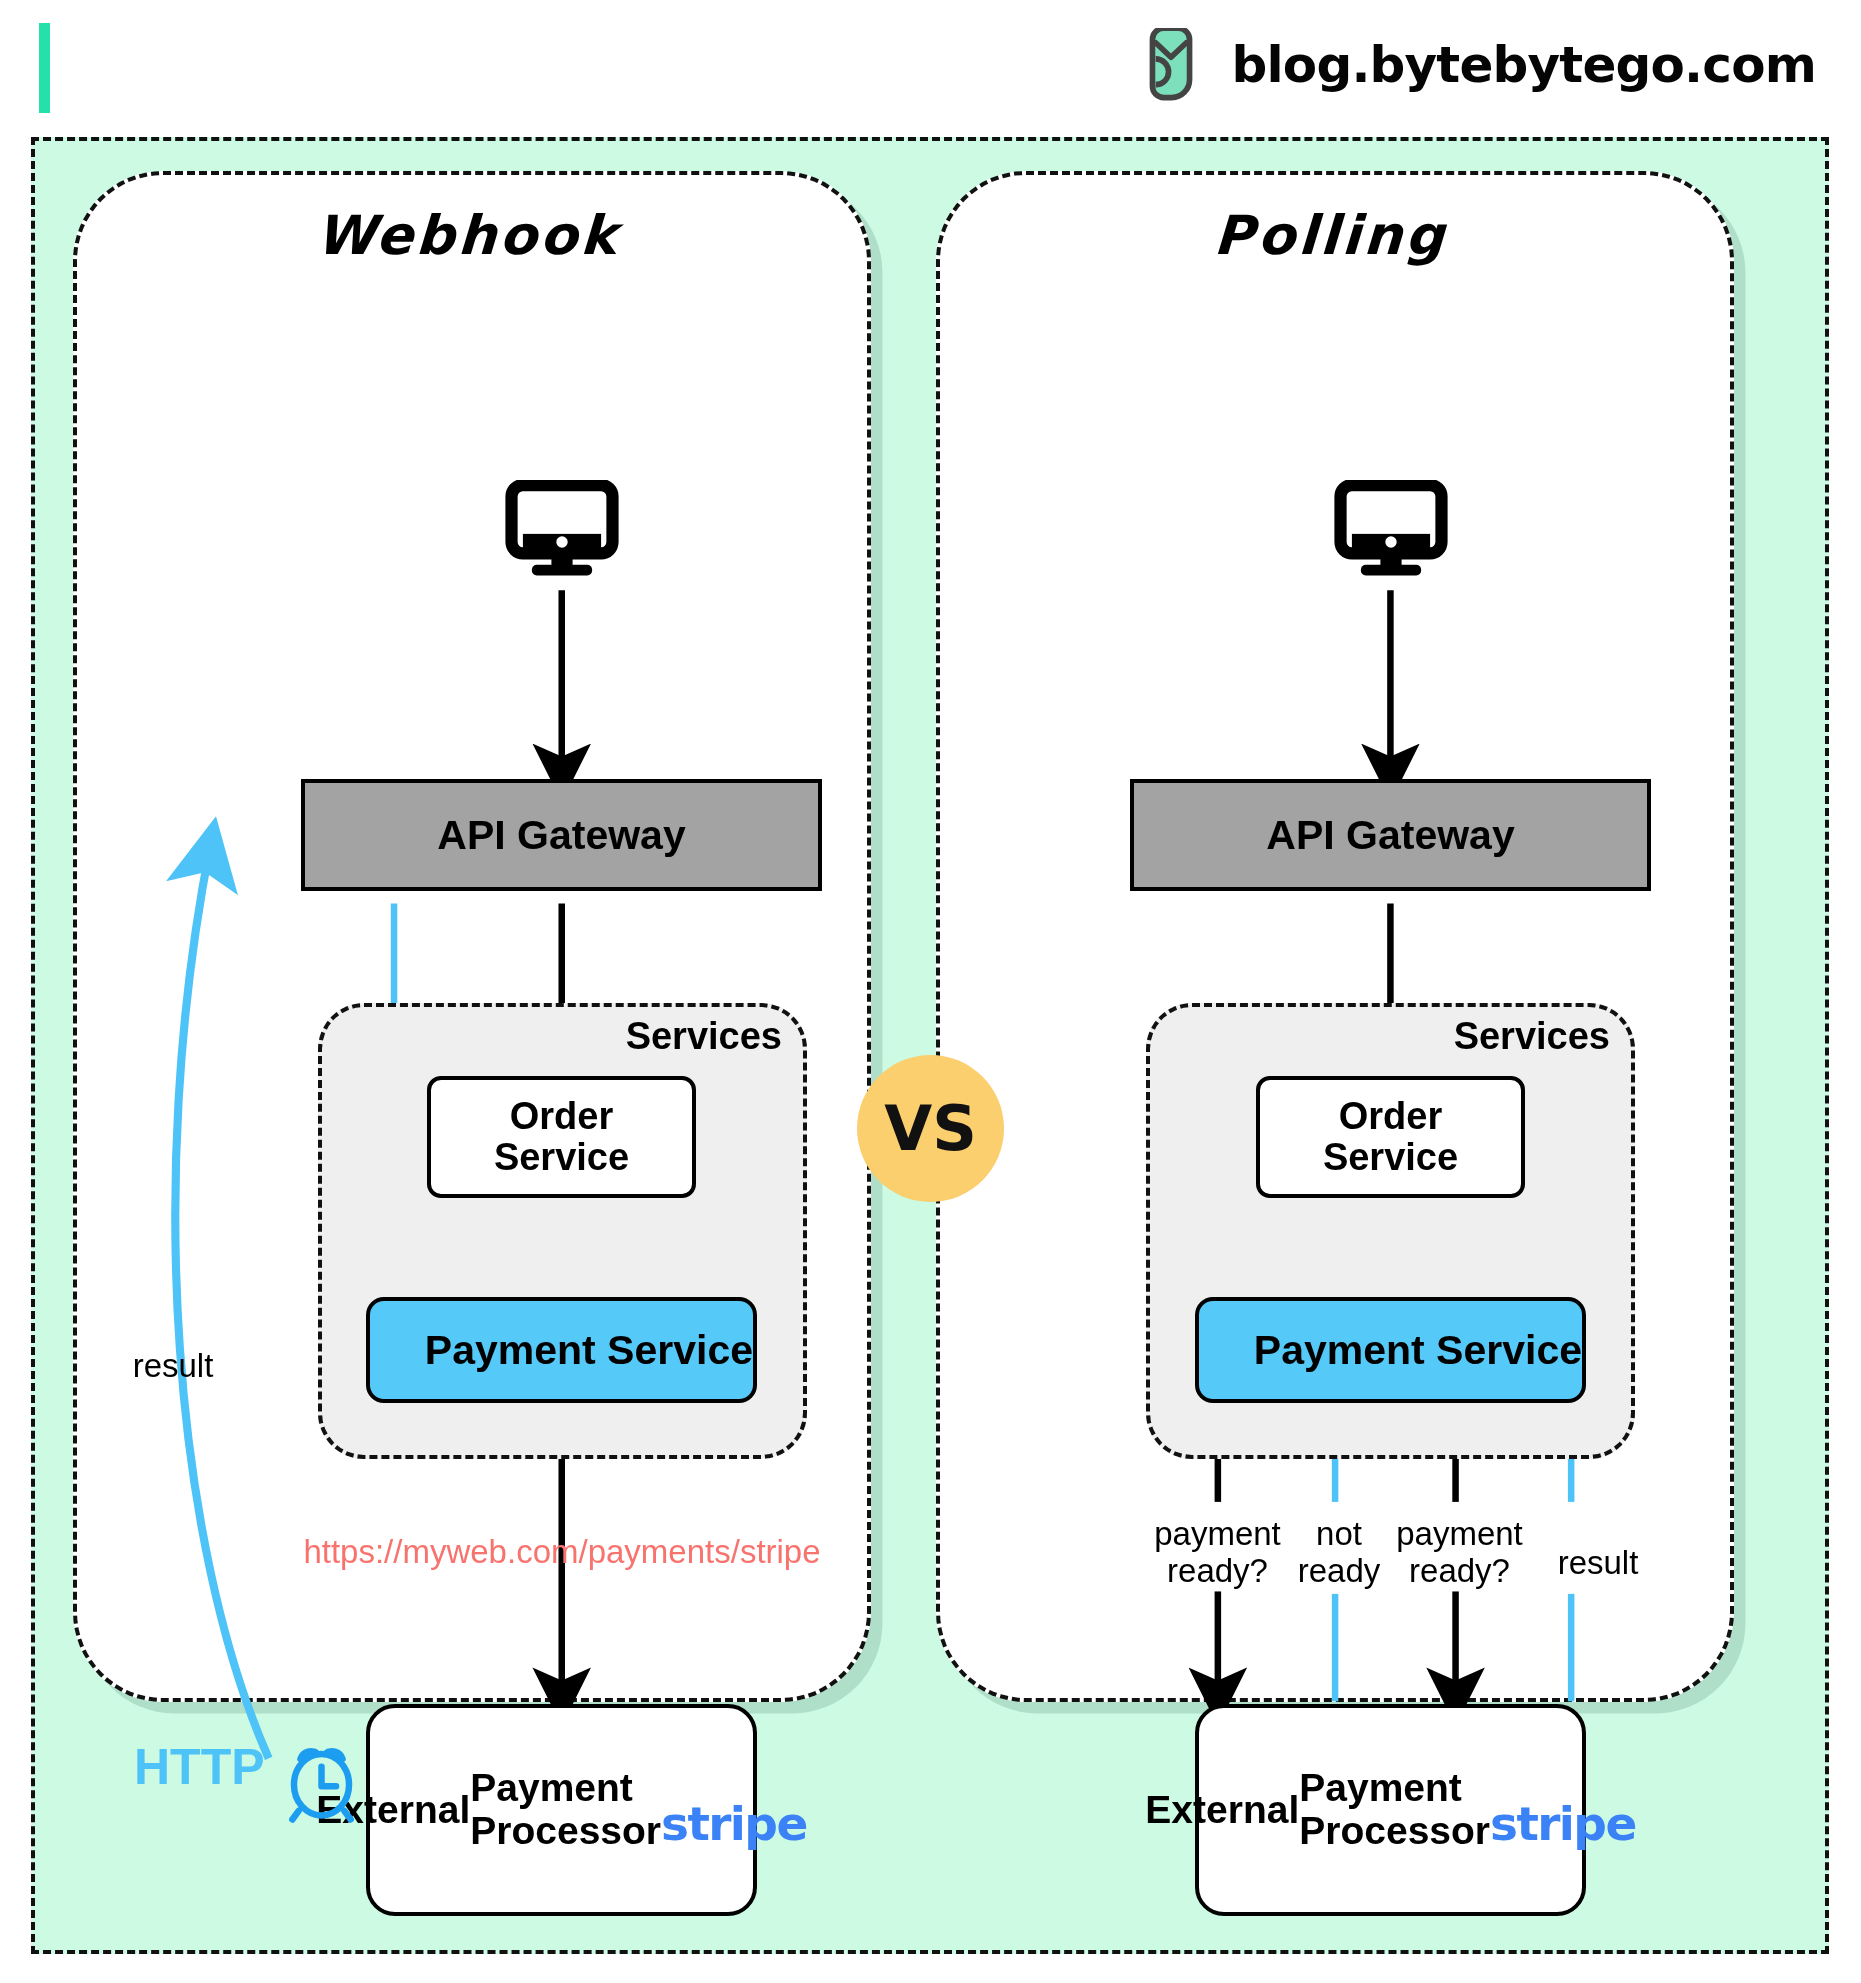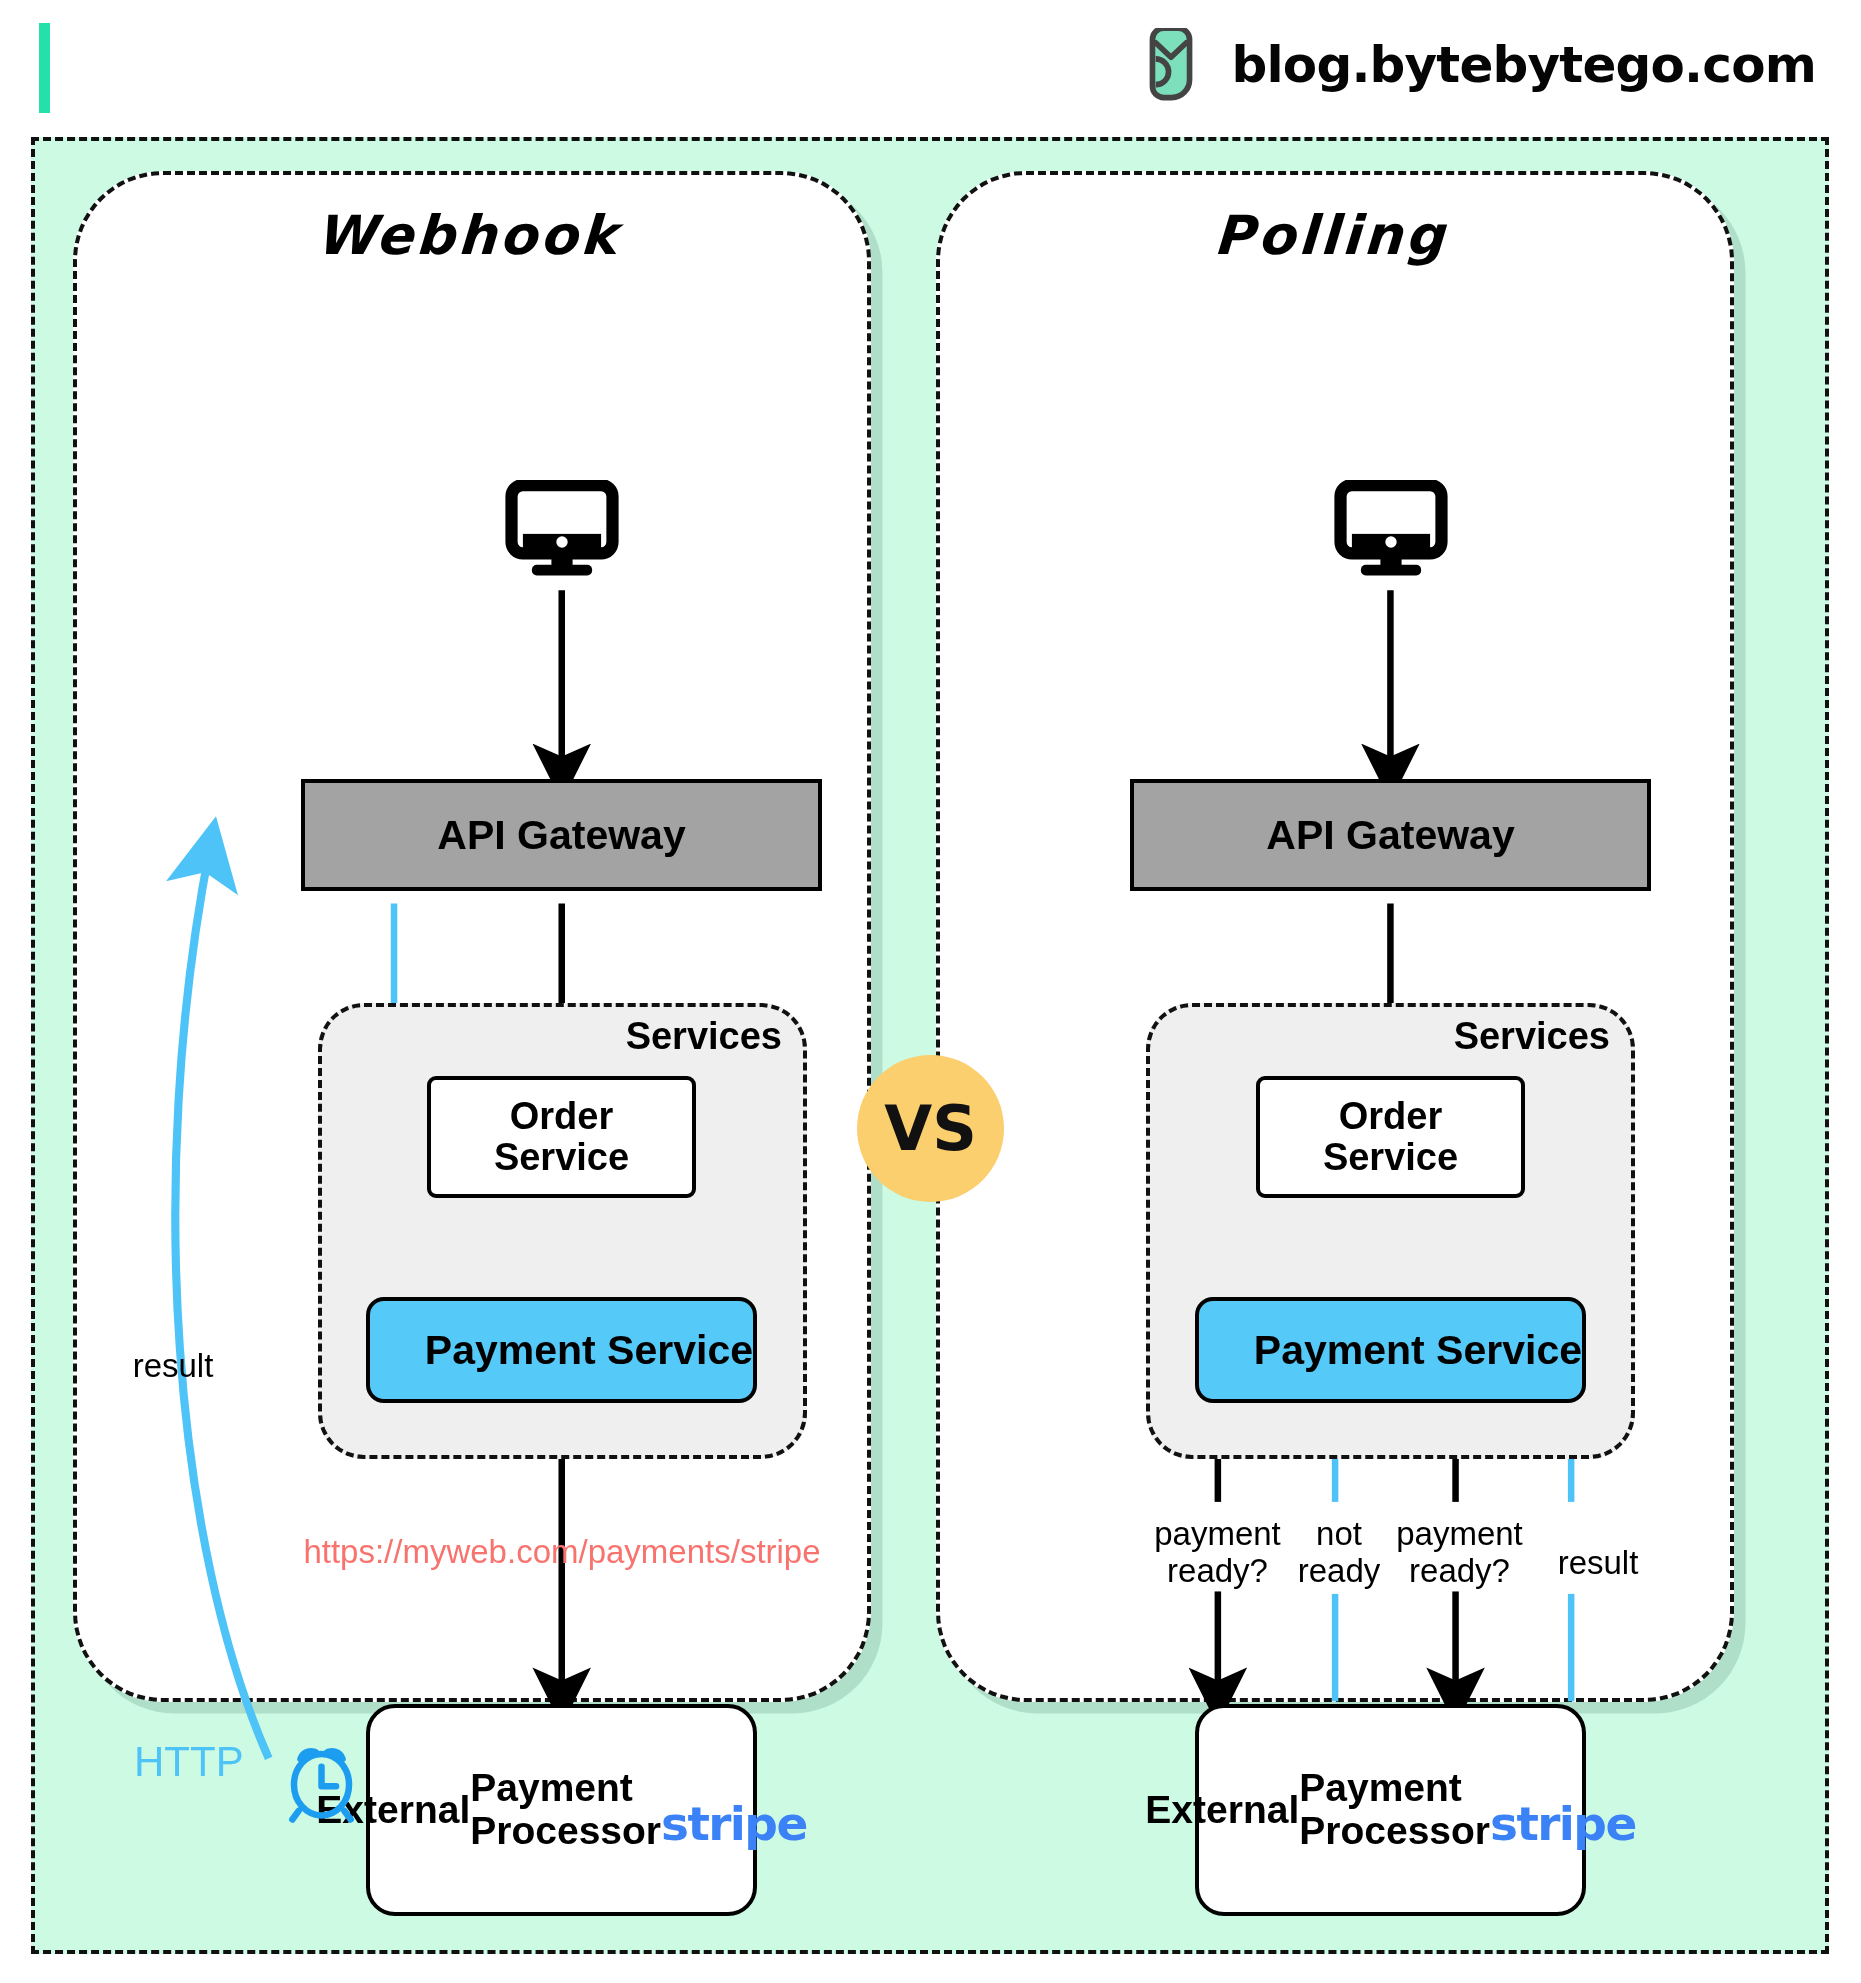--- a/index.html
+++ b/index.html
@@ -92,21 +92,21 @@
     background:#EFEFEF;border:4.1px dashed #111;
     border-radius:46px;
   }
   .services-label{
     position:absolute;right:21px;top:8.1px;
     font-size:38px;font-weight:bold;color:#000;
   }
 
   .order{
     width:269px;height:122px;
-    background:#fff;border:4.9px solid #000;border-radius:9px;
+    background:#fff;border:4.9px solid #000;border-radius:14px;
     display:flex;flex-direction:column;align-items:center;justify-content:center;
     font-size:38px;font-weight:bold;line-height:1.08;color:#000;
   }
 
   .payment{
     width:391px;height:106px;
     background:#55C9F8;border:4.9px solid #000;border-radius:18px;
     display:flex;align-items:center;justify-content:flex-end;
     font-size:41px;font-weight:bold;color:#000;
   }
@@ -123,21 +123,21 @@
     margin-top:27px;
     font-family:"DejaVu Sans",sans-serif;
     font-size:47px;font-weight:bold;color:#3b82f6;
     letter-spacing:-1.6px;
   }
 
   
   .lbl{position:absolute;font-size:33px;color:#000;line-height:1.12;text-align:center;}
   .lbl-red{position:absolute;font-size:33px;color:#F8736E;line-height:1.22;text-align:center;}
   .lbl-http{
-    position:absolute;font-size:42px;font-weight:normal;color:#4EC3F7;
+    position:absolute;font-size:50px;font-weight:bold;color:#4EC3F7;
   }
 
   svg.wires{position:absolute;left:0;top:0;width:1861px;height:1983px;pointer-events:none;}
 </style>
 </head>
 <body>
 
 <div class="header">
   <div class="title-bar"></div>
   <div class="brand">

